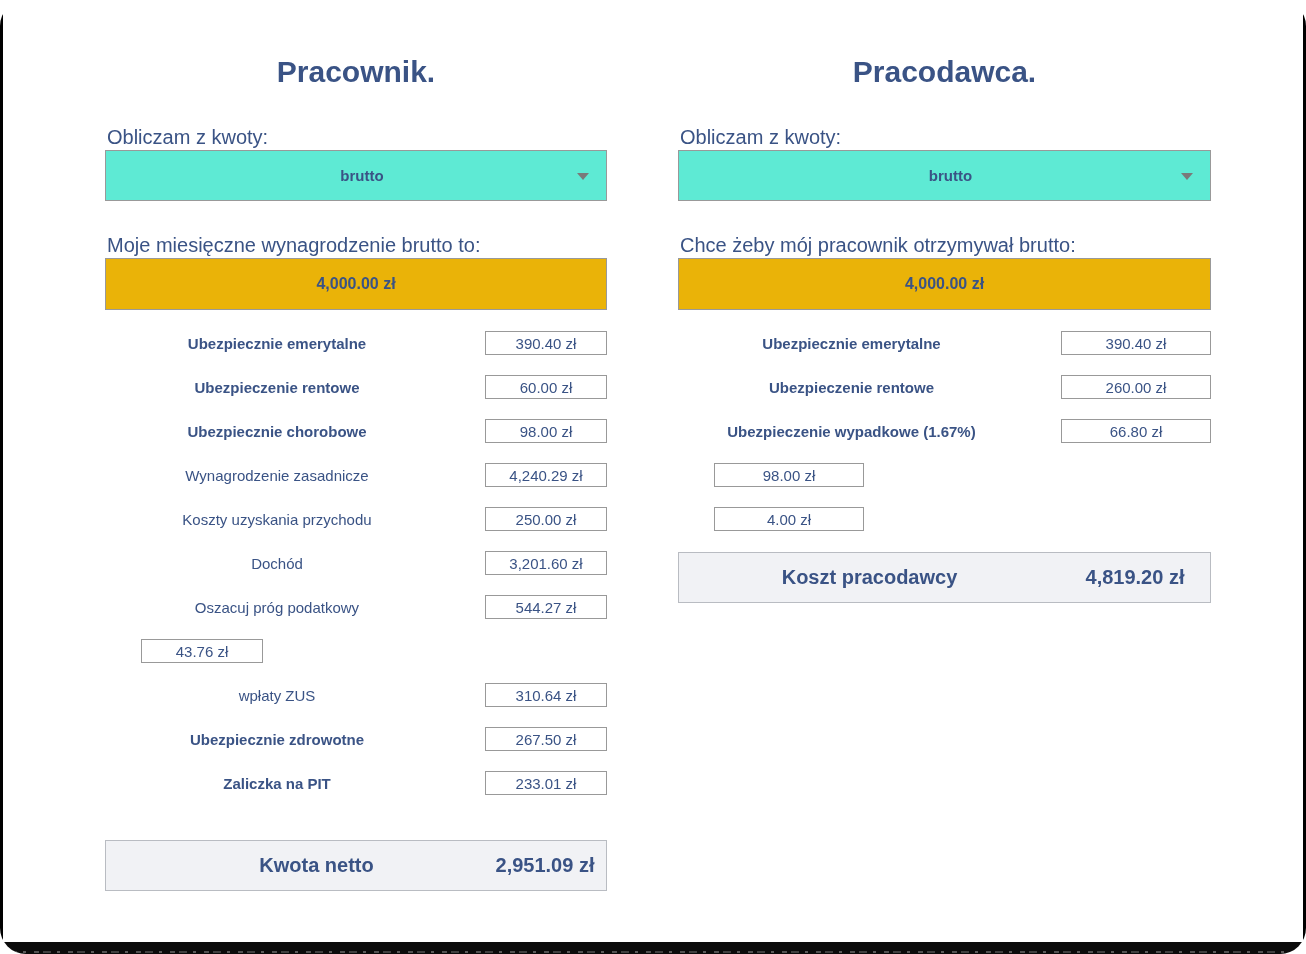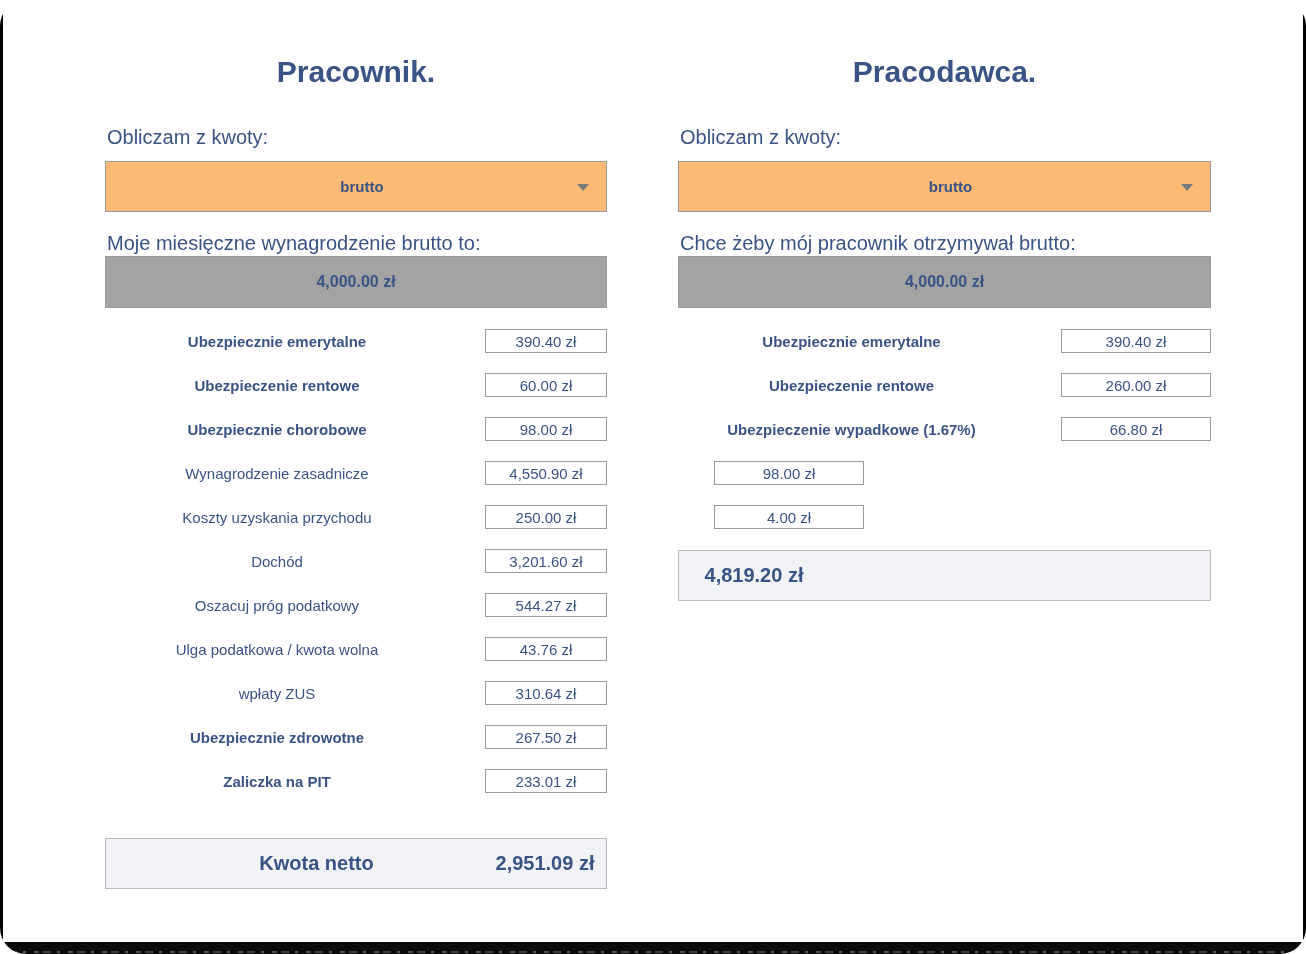--- a/index.html
+++ b/index.html
@@ -14,32 +14,32 @@
     content:"";position:absolute;left:0;right:0;bottom:1px;height:2px;opacity:.55;
     background:repeating-linear-gradient(90deg,
       #8a8a8a 0 5px, transparent 5px 9px, #6a6a6a 9px 17px, transparent 17px 23px,
       #9a9a9a 23px 26px, transparent 26px 34px);
   }
   .col{position:absolute;top:0;}
   .col-employee{left:105px;width:502px;}
   .col-employer{left:678px;width:533px;}
   .col-title{margin-top:55px;font-size:30px;line-height:34px;font-weight:700;text-align:center;}
   .field-label{margin-top:39px;font-size:20px;line-height:19px;padding-left:2px;}
-  .field-label.second{margin-top:22px;}
+  .field-label.second{margin-top:35px;}
   .select-box{
-    position:relative;margin-top:14px;height:51px;border:1px solid #999;background:#fdba74;
+    position:relative;margin-top:3px;height:51px;border:1px solid #999;background:#5eead4;
     display:flex;align-items:center;justify-content:center;box-sizing:border-box;cursor:pointer;padding-left:12px;
   }
   .select-box .sel-value{font-size:15px;font-weight:700;}
   .caret{
     position:absolute;right:17px;top:50%;margin-top:-3px;width:0;height:0;
     border-left:6px solid transparent;border-right:6px solid transparent;border-top:7px solid #7a7a7a;
   }
   .input-box{
-    margin-top:3px;height:52px;border:1px solid #999;background:#a3a3a3;
+    margin-top:3px;height:52px;border:1px solid #999;background:#eab308;
     display:flex;align-items:center;justify-content:center;box-sizing:border-box;
     font-size:16px;font-weight:700;
   }
   .rows{margin-top:21px;}
   .row{display:flex;align-items:center;height:24px;margin-bottom:20px;}
   .row-label{flex:1;text-align:center;font-size:15px;}
   .row-label.bold{font-weight:700;}
   .row-value{
     height:24px;border:1px solid #999;background:#fff;box-sizing:border-box;
     display:flex;align-items:center;justify-content:center;font-size:15px;margin-left:36px;
@@ -86,40 +86,39 @@
           <div class="row-value">60.00 zł</div>
         </div>
 
         <div class="row">
           <div class="row-label bold">Ubezpiecznie chorobowe</div>
           <div class="row-value">98.00 zł</div>
         </div>
 
         <div class="row">
           <div class="row-label">Wynagrodzenie zasadnicze</div>
-          <div class="row-value">4,550.90 zł</div>
+          <div class="row-value">4,240.29 zł</div>
         </div>
 
         <div class="row">
           <div class="row-label">Koszty uzyskania przychodu</div>
           <div class="row-value">250.00 zł</div>
         </div>
 
         <div class="row">
           <div class="row-label">Dochód</div>
           <div class="row-value">3,201.60 zł</div>
         </div>
 
         <div class="row">
           <div class="row-label">Oszacuj próg podatkowy</div>
           <div class="row-value">544.27 zł</div>
         </div>
 
         <div class="row">
-          <div class="row-label">Ulga podatkowa / kwota wolna</div>
           <div class="row-value">43.76 zł</div>
         </div>
 
         <div class="row">
           <div class="row-label">wpłaty ZUS</div>
           <div class="row-value">310.64 zł</div>
         </div>
 
         <div class="row">
           <div class="row-label bold">Ubezpiecznie zdrowotne</div>
@@ -170,20 +169,21 @@
         <div class="row">
           <div class="row-value">98.00 zł</div>
         </div>
 
         <div class="row">
           <div class="row-value">4.00 zł</div>
         </div>
       </div>
 
     <div class="summary">
+      <div class="summary-label">Koszt pracodawcy</div>
       <div class="summary-value">4,819.20 zł</div>
     </div>
   </div>
 
   <div class="edge left"></div>
   <div class="edge right"></div>
   <div class="bottom-bar"></div>
 </div>
 
 </body></html>

